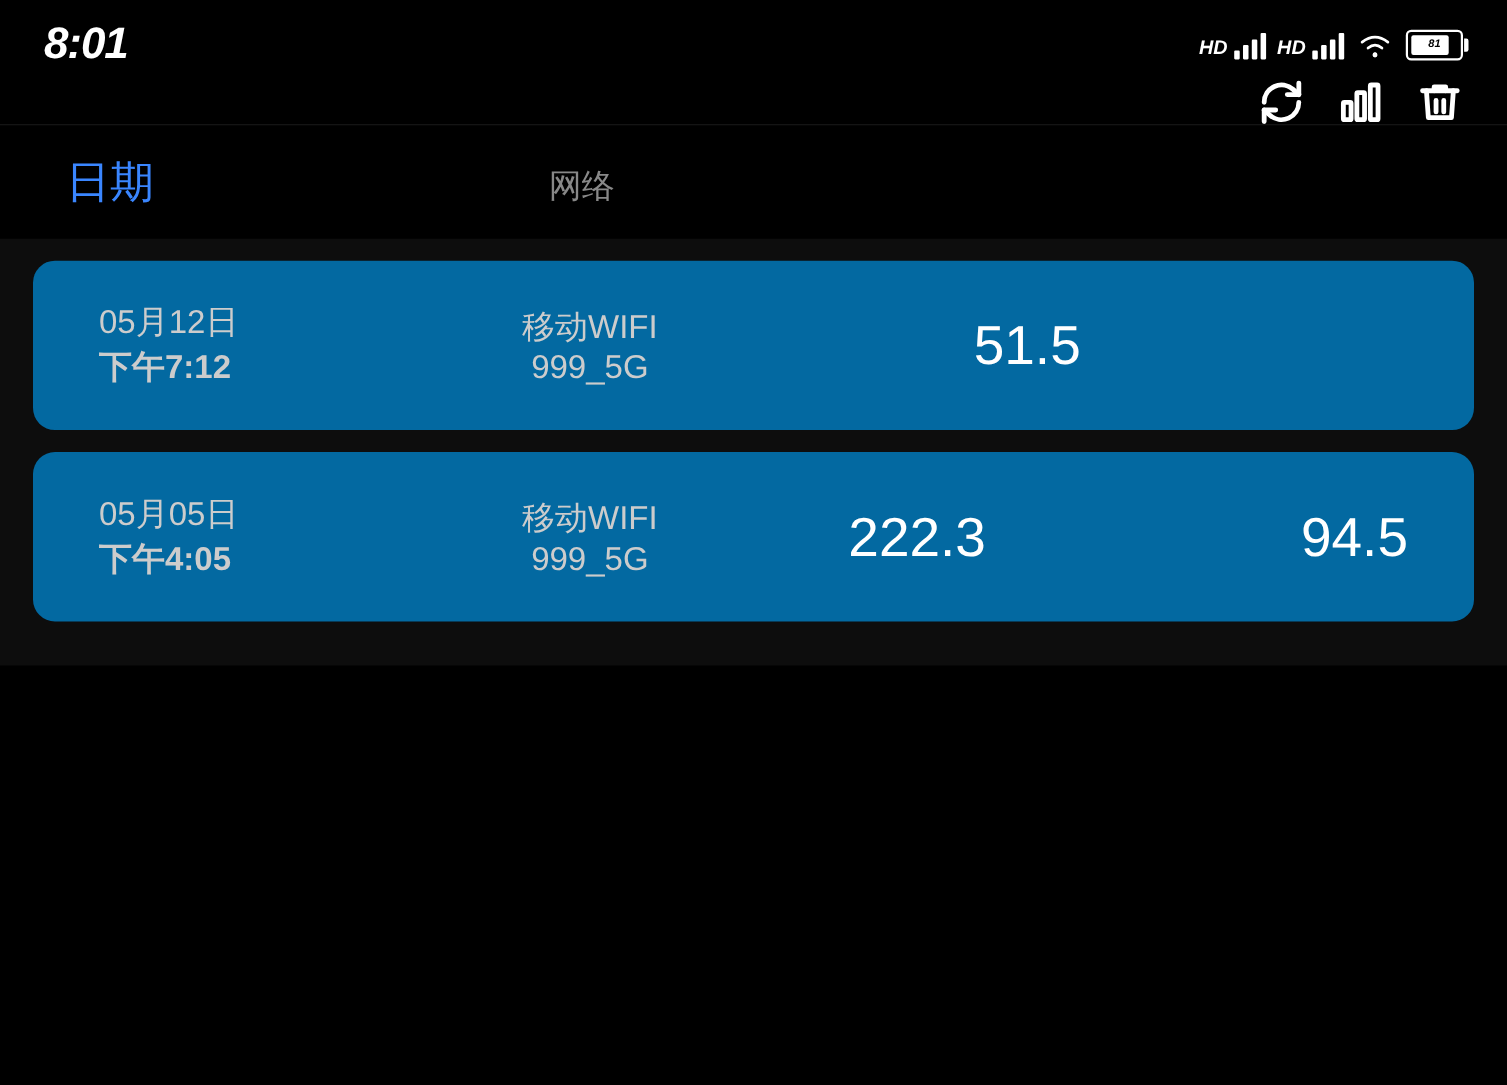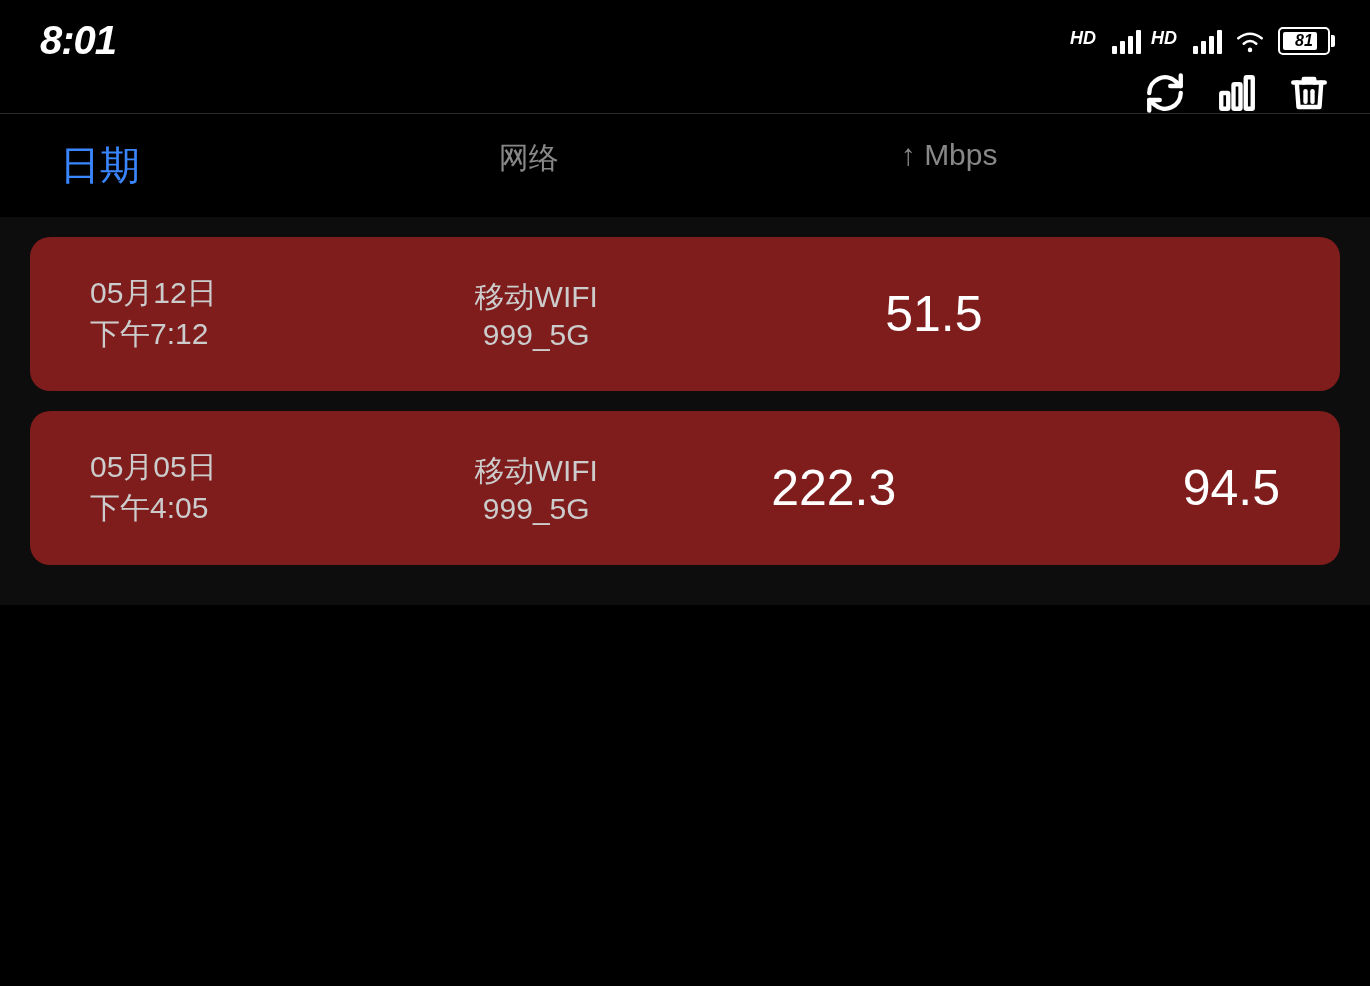--- a/index.html
+++ b/index.html
@@ -35,22 +35,22 @@
     }
 
     .status-icons {
       display: flex;
       align-items: center;
       gap: 10px;
     }
 
     .signal-group {
       display: flex;
-      align-items: flex-start;
-      gap: 16px;
+      align-items: flex-end;
+      gap: 6px;
     }
 
     .hd-label {
       font-size: 18px;
       font-weight: 700;
       color: #ffffff;
     }
 
     .signal-bars {
       display: flex;
@@ -108,21 +108,21 @@
       background: #ffffff;
       height: 100%;
       width: 80%;
       border-radius: 2px;
     }
 
     .battery-text {
       position: absolute;
       width: 100%;
       text-align: center;
-      font-size: 16px;
+      font-size: 10px;
       font-weight: 600;
       color: #000;
       left: 0;
     }
 
     
     .nav-bar {
       display: flex;
       justify-content: center;
       align-items: center;
@@ -182,20 +182,21 @@
       font-size: 40px;
       color: #3a86ff;
       font-weight: 500;
     }
 
     .col-network {
       font-size: 30px;
       color: #888888;
       font-weight: 400;
       text-align: center;
+      margin-top: 11px;
     }
 
     .col-download {
       font-size: 30px;
       color: #888888;
       font-weight: 400;
       text-align: center;
     }
 
     .col-upload {
@@ -207,21 +208,21 @@
 
     
     .content {
       background: #0d0d0d;
       padding: 20px 30px;
       flex: 1;
     }
 
     
     .record-card {
-      background: #7f1d1d;
+      background: #0369a1;
       border-radius: 20px;
       margin-bottom: 20px;
       padding: 36px 60px;
       display: grid;
       grid-template-columns: 1fr 1fr 1fr 1fr;
       align-items: center;
     }
 
     .record-date {
       display: flex;
@@ -231,21 +232,21 @@
 
     .record-date-main {
       font-size: 30px;
       color: #cccccc;
       font-weight: 400;
     }
 
     .record-date-sub {
       font-size: 30px;
       color: #cccccc;
-      font-weight: 400;
+      font-weight: 700;
     }
 
     .record-network {
       display: flex;
       flex-direction: column;
       align-items: center;
     }
 
     .record-network-name {
       font-size: 30px;
@@ -342,21 +343,20 @@
       </svg>
     </div>
   </div>
 </div>
 
 <div class="divider"></div>
 
 <div class="table-header">
   <span class="col-date">日期</span>
   <span class="col-network">网络</span>
-  <span class="col-upload">↑ Mbps</span>
 </div>
 
 <div class="content">
 
   <div class="record-card">
     <div class="record-date">
       <span class="record-date-main">05月12日</span>
       <span class="record-date-sub">下午7:12</span>
     </div>
     <div class="record-network">

